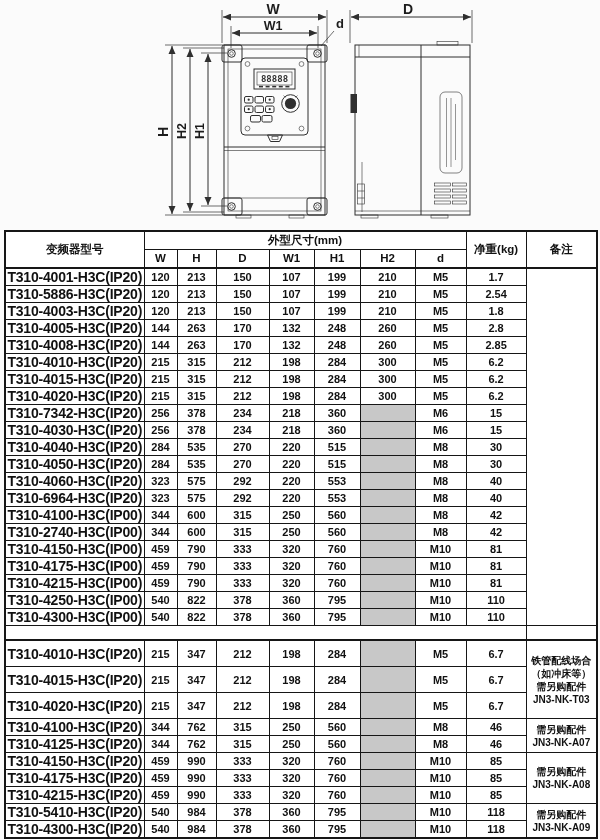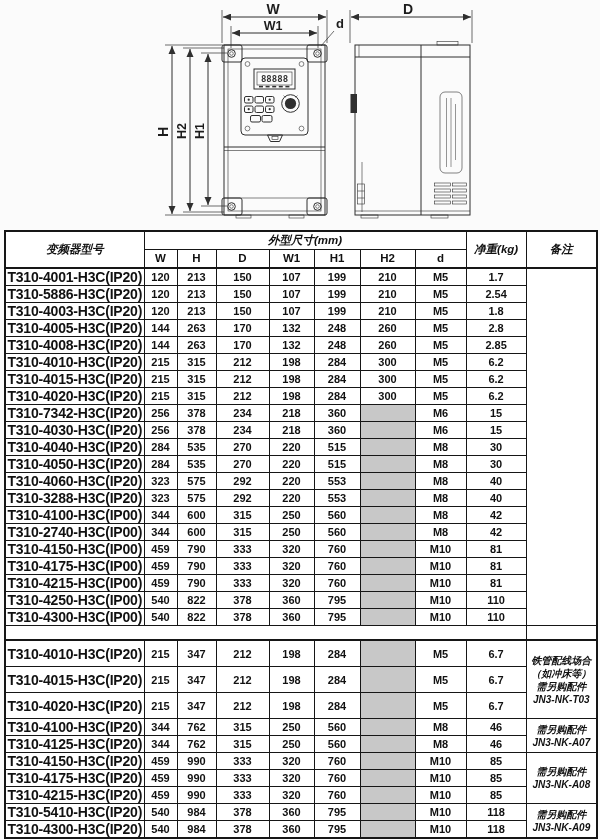--- a/index.html
+++ b/index.html
@@ -27,31 +27,31 @@
     border:2px solid #161616;
   }
   .dims th,.dims td{
     border:1px solid #161616;
     text-align:center;vertical-align:middle;
     padding:0;color:#111;
     font-weight:bold;font-size:11px;
     overflow:hidden;white-space:nowrap;
   }
   .dims thead th{font-size:11.5px;}
-  .dims tr.h1row{height:18px;font-style:italic;}
+  .dims tr.h1row{height:18px;}
   .dims tr.h2row{height:19px;}
   .dims tr.h2row th,
   .dims thead th.span2{border-bottom:2px solid #161616;}
   .dims tbody td{height:15px;}
   .dims tbody tr.gb td{height:16px;}
   .dims tbody tr.tall td{height:25px;}
   .dims tbody tr.gap td{height:13px;border-bottom:2px solid #161616;}
   .dims td.model{font-size:14px;letter-spacing:-0.2px;}
   .dims td.empty{background:var(--empty-bg,#c8c8c8);}
-  .dims td.remark{font-size:10px;line-height:1.3;white-space:normal;font-style:italic;}
+  .dims td.remark{font-size:10px;line-height:1.3;white-space:normal;}
 </style>
 </head>
 <body>
 
 <div class="sheet">
 
   <svg width="600" height="228" viewBox="0 0 600 228">
     <defs>
       <marker id="mE" markerWidth="9" markerHeight="8" refX="8" refY="3.5" orient="auto" markerUnits="userSpaceOnUse">
         <path d="M0,0 L8,3.5 L0,7 Z" fill="#2f2f2f"></path>
@@ -363,21 +363,21 @@
           <td>323</td>
           <td>575</td>
           <td>292</td>
           <td>220</td>
           <td>553</td>
           <td class="empty"></td>
           <td>M8</td>
           <td>40</td>
         </tr>
         <tr>
-          <td class="model">T310-3288-H3C(IP20)</td>
+          <td class="model">T310-6964-H3C(IP20)</td>
           <td>323</td>
           <td>575</td>
           <td>292</td>
           <td>220</td>
           <td>553</td>
           <td class="empty"></td>
           <td>M8</td>
           <td>40</td>
         </tr>
         <tr>

